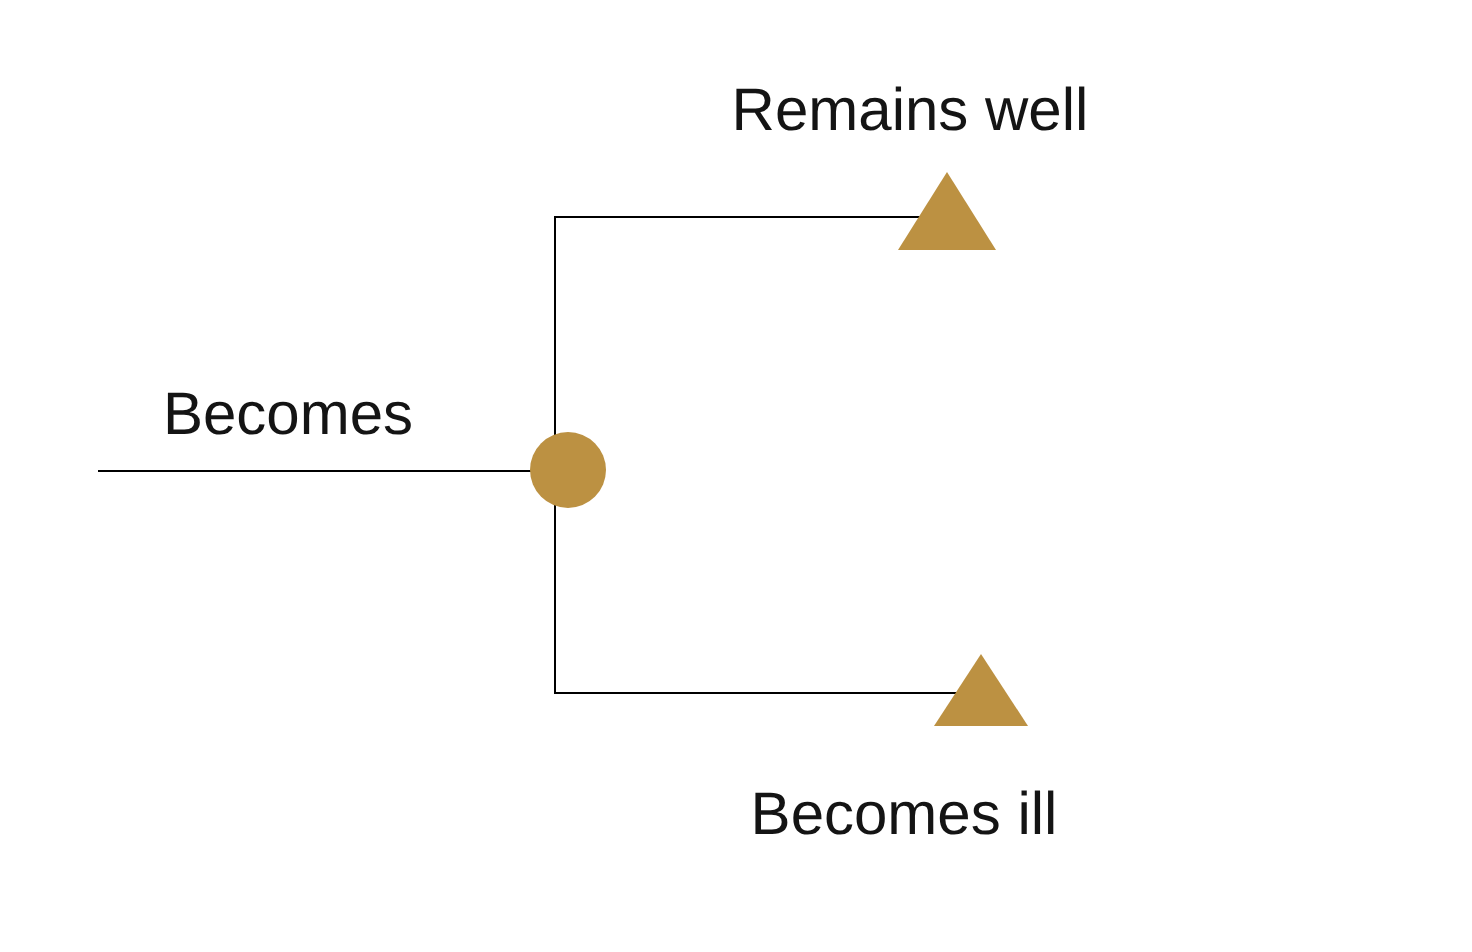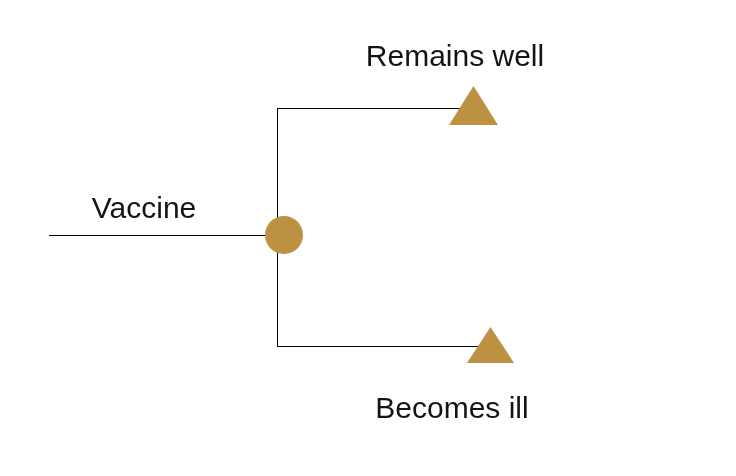--- a/index.html
+++ b/index.html
@@ -73,19 +73,19 @@
 
   <div class="tree-line h-line" style="left:277px; top:107.5px; width:197px;"></div>
 
   <div class="tree-line h-line" style="left:277px; top:346px; width:213px;"></div>
 
   <div class="node-circle"></div>
 
   <div class="node-triangle triangle-top"></div>
   <div class="node-triangle triangle-bottom"></div>
 
-  <div class="label label-root">Vaccine</div>
+  <div class="label label-root">Becomes</div>
 
   <div class="label label-branch-dn">Becomes ill</div>
 
   <div class="label label-branch-up">Remains well</div>
 
 </div>
 
 </body></html>

